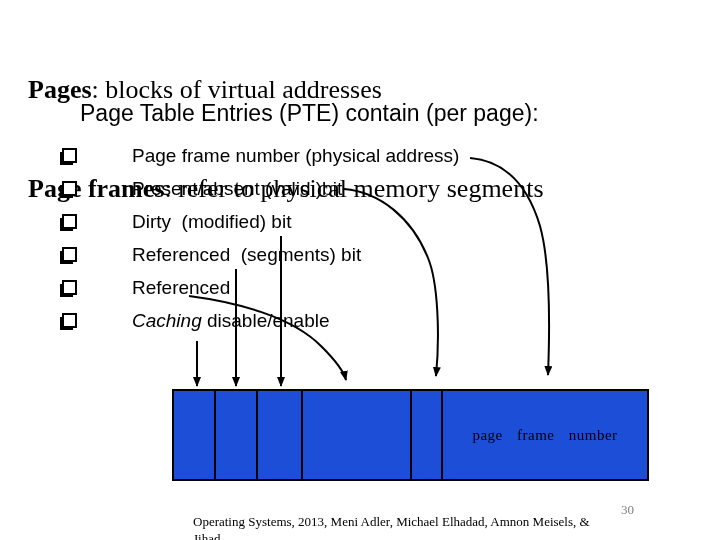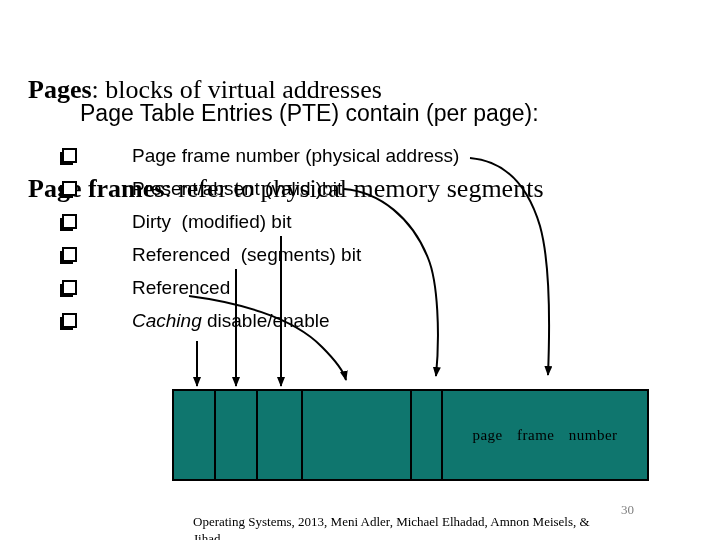--- a/index.html
+++ b/index.html
@@ -20,21 +20,21 @@
     box-sizing:content-box; width:11px; height:11px; border:2px solid #000;
     background:#fff; box-shadow:-3px 3px 0 -1px #000; margin-right:11px; flex:0 0 auto;
   }
   .bullet-text{font-size:19px; white-space:pre;}
   .bullet-text .it{font-style:italic;}
   
   .arrows{position:absolute; left:0; top:0; pointer-events:none;}
   
   .pte-box{
     position:absolute; left:172px; top:389px; width:477px; height:92px;
-    border:2px solid #000; box-sizing:border-box; display:flex; background:#0f766e;
+    border:2px solid #000; box-sizing:border-box; display:flex; background:#1d4ed8;
   }
   .pte-cell{box-sizing:border-box; border-right:2px solid #000; height:100%;}
   .c1{width:42px;} .c2{width:42px;} .c3{width:45px;} .c4{width:109px;} .c5{width:31px;}
   .c6{flex:1; border-right:none; display:flex; align-items:center; justify-content:center;}
   .pte-label{
     font-family:"Liberation Serif", serif; font-size:15px;
     word-spacing:10px; letter-spacing:0.5px; white-space:pre;
   }
   
   .footer-credit{

